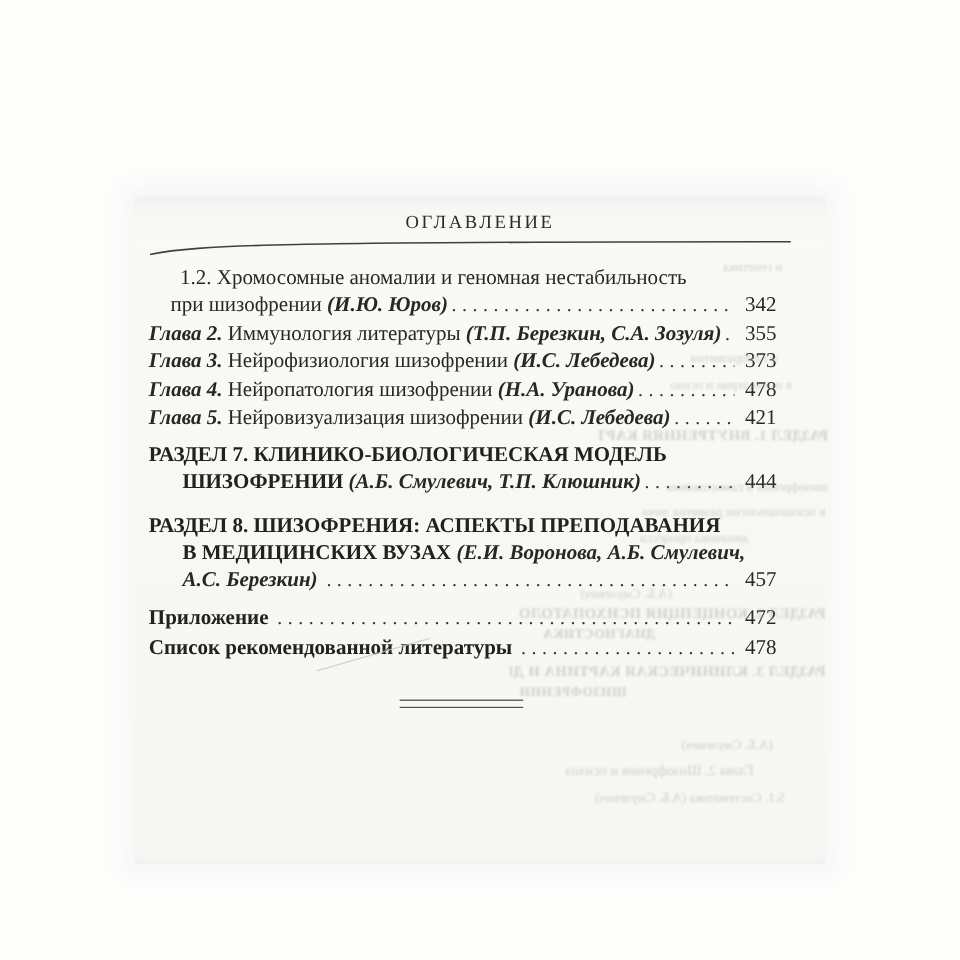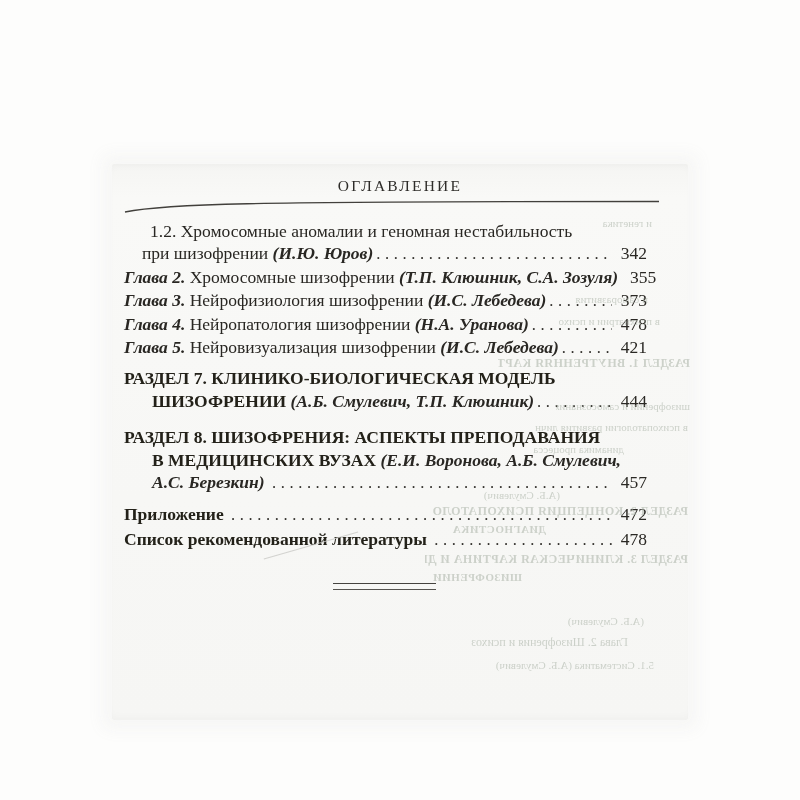--- a/index.html
+++ b/index.html
@@ -69,22 +69,22 @@
         <div class="toc-line" style="padding-left: 18px; justify-content: center;">
           <span class="seg">при шизофрении </span>
           <span class="seg it">(И.Ю. Юров)</span>
           <span class="leader">..........................................................................................</span>
           <span class="pagenum">342</span>
         </div>
       </div>
       <div class="toc-entry">
         <div class="toc-line">
           <span class="seg it">Глава 2.</span>
-          <span class="seg"> Хромосомные шизофрении </span>
-          <span class="seg it">(Т.П. Клюшник, С.А. Зозуля)</span>
+          <span class="seg"> Иммунология литературы </span>
+          <span class="seg it">(Т.П. Березкин, С.А. Зозуля)</span>
           <span class="leader">..........................................................................................</span>
           <span class="pagenum">355</span>
         </div>
       </div>
       <div class="toc-entry">
         <div class="toc-line">
           <span class="seg it">Глава 3.</span>
           <span class="seg"> Нейрофизиология шизофрении </span>
           <span class="seg it">(И.С. Лебедева)</span>
           <span class="leader">..........................................................................................</span>

